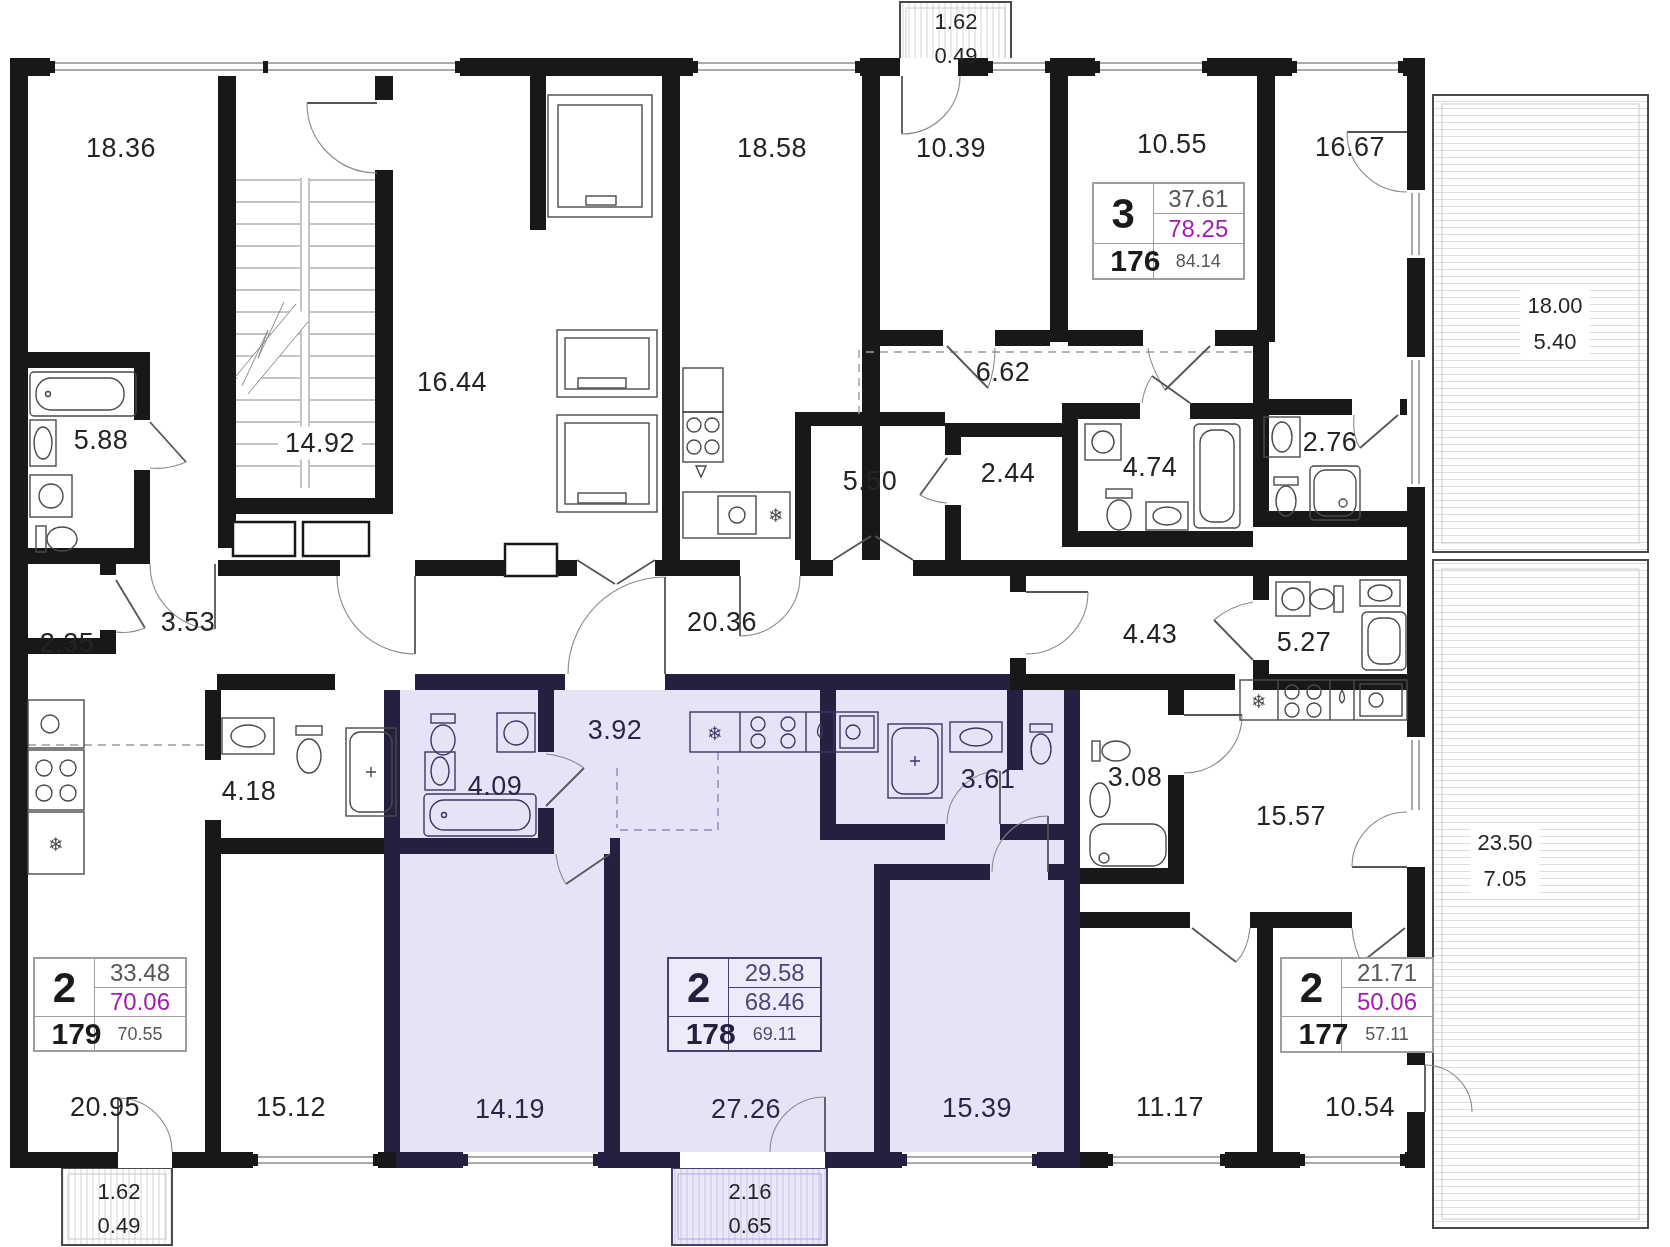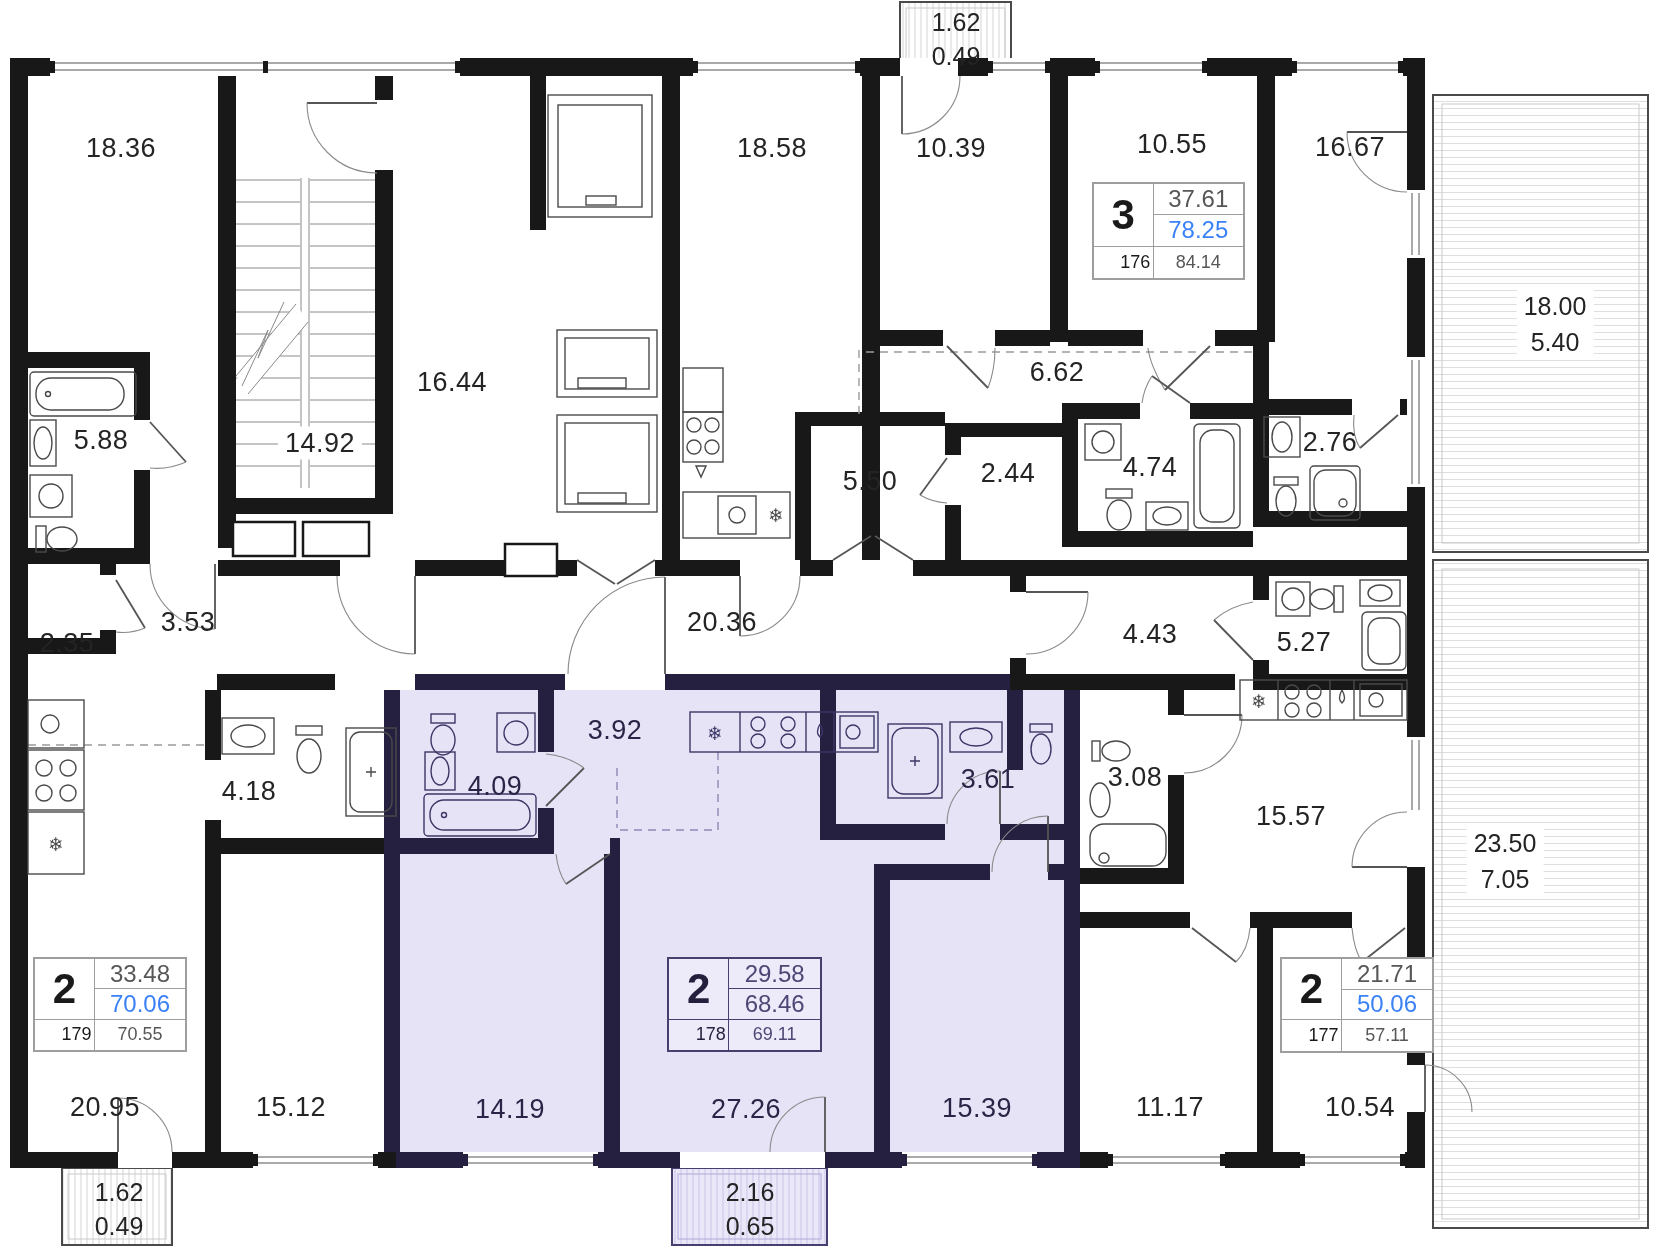--- a/index.html
+++ b/index.html
@@ -18,31 +18,31 @@
   .dashp{fill:none;stroke:#8f89b4;stroke-width:1.4;stroke-dasharray:8 6;}
   .tread{stroke:#8a8a8a;stroke-width:1;}
   .fr{font-family:"DejaVu Sans",sans-serif;font-size:19px;fill:#4a4a4a;text-anchor:middle;}
   .frp{fill:#3c3766;}
   .rl{position:absolute;transform:translate(-50%,-50%);font-size:27px;color:var(--txt);
       letter-spacing:.5px;white-space:nowrap;}
   .plb{color:var(--txtp);}
   .chip{background:#ffffff;padding:1px 7px;}
   .bal{position:absolute;transform:translate(-50%,-50%);text-align:center;font-size:24px;
        color:var(--txt);line-height:32px;white-space:nowrap;}
-  .balbig{font-size:25px;line-height:34px;}
+  .balbig{font-size:22px;line-height:34px;}
   .ibox{position:absolute;display:grid;grid-template-columns:40% 60%;
         grid-template-rows:1fr 1fr 1fr;background:#fff;border:2px solid #9e9e9e;
         box-sizing:border-box;}
   .iboxp{background:#edeaf9;border-color:#46406e;}
   .ibox div{display:flex;align-items:center;justify-content:center;box-sizing:border-box;}
   .ib-num{grid-row:1/3;grid-column:1;font-weight:bold;font-size:42px;color:#1a1a1a;
           border-right:1.5px solid #9e9e9e;border-bottom:1.5px solid #9e9e9e;}
   .ib-v1{grid-row:1;grid-column:2;font-size:24px;color:#575757;border-bottom:1.5px solid #9e9e9e;}
-  .ib-v2{grid-row:2;grid-column:2;font-size:24px;color:#3b82f6;border-bottom:1.5px solid #9e9e9e;}
-  .ib-id{grid-row:3;grid-column:1;font-weight:normal;font-size:18px;color:#1a1a1a;
+  .ib-v2{grid-row:2;grid-column:2;font-size:24px;color:#a21caf;border-bottom:1.5px solid #9e9e9e;}
+  .ib-id{grid-row:3;grid-column:1;font-weight:bold;font-size:30px;color:#1a1a1a;
          border-right:1.5px solid #9e9e9e;padding-left:24px;}
   .ib-tot{grid-row:3;grid-column:2;font-size:18px;color:#575757;}
   .iboxp .ib-num,.iboxp .ib-id{color:#241f3d;border-color:#46406e;}
   .iboxp .ib-v1,.iboxp .ib-v2,.iboxp .ib-tot{color:#4d4775;border-color:#46406e;}
 </style>
 </head>
 <body>
 
 <div id="plan">
 
@@ -616,21 +616,21 @@
   </g>
 </svg>
 
 <div class="rl" style="left:121px;top:148px">18.36</div>
 <div class="rl chip" style="left:320px;top:443px">14.92</div>
 <div class="rl" style="left:452px;top:382px">16.44</div>
 <div class="rl" style="left:772px;top:148px">18.58</div>
 <div class="rl" style="left:951px;top:148px">10.39</div>
 <div class="rl" style="left:1172px;top:144px">10.55</div>
 <div class="rl" style="left:1350px;top:147px">16.67</div>
-<div class="rl" style="left:1057px;top:372px">6.62</div>
+<div class="rl" style="left:1003px;top:372px">6.62</div>
 <div class="rl" style="left:870px;top:481px">5.50</div>
 <div class="rl" style="left:1008px;top:473px">2.44</div>
 <div class="rl" style="left:1150px;top:467px">4.74</div>
 <div class="rl" style="left:1330px;top:442px">2.76</div>
 <div class="rl" style="left:101px;top:440px">5.88</div>
 <div class="rl" style="left:67px;top:643px">2.35</div>
 <div class="rl" style="left:188px;top:622px">3.53</div>
 <div class="rl" style="left:722px;top:622px">20.36</div>
 <div class="rl" style="left:1150px;top:634px">4.43</div>
 <div class="rl" style="left:1304px;top:642px">5.27</div>

